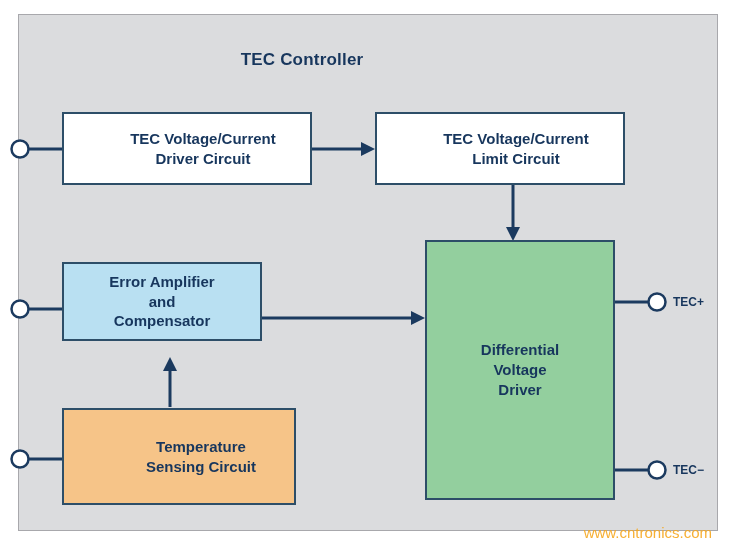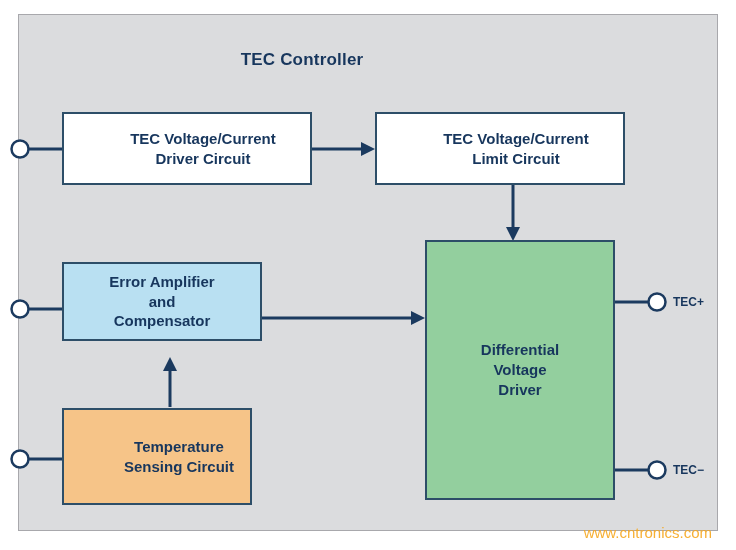--- a/index.html
+++ b/index.html
@@ -21,21 +21,21 @@
     text-align:center; font-weight:bold; font-size:15px; line-height:1.32;
     color:var(--text,#17365d);
   }
   .block.white  { background:var(--white-fill,#ffffff);padding-left:32px; }
   .block.blue   { background:var(--blue-fill,#b9e0f2); }
   .block.orange { background:var(--orange-fill,#f6c488); }
   .block.green  { background:var(--green-fill,#93cf9e); }
   .block-sense  { left:62px;  top:112px; width:250px; height:73px; }
   .block-limit  { left:375px; top:112px; width:250px; height:73px; }
   .block-error  { left:62px;  top:262px; width:200px; height:79px; }
-  .block-temp   { left:62px;  top:408px; width:190px; height:97px;padding-left:44px; }
+  .block-temp   { left:62px;  top:408px; width:234px; height:97px;padding-left:44px; }
   .block-driver { left:425px; top:240px; width:190px; height:260px; }
   svg.connectors { position:absolute; left:0; top:0; pointer-events:none; }
   .wire { stroke:var(--arrow,#1b3a5f); stroke-width:3; fill:none; }
   .head { fill:var(--arrow,#1b3a5f); stroke:none; }
   .port { fill:#ffffff; stroke:var(--arrow,#1b3a5f); stroke-width:2.5; }
   .port-label {
     position:absolute; font-weight:bold; font-size:12px; line-height:18px;
     color:var(--text,#17365d);
   }
   .port-label-plus  { left:673px; top:293px; }

